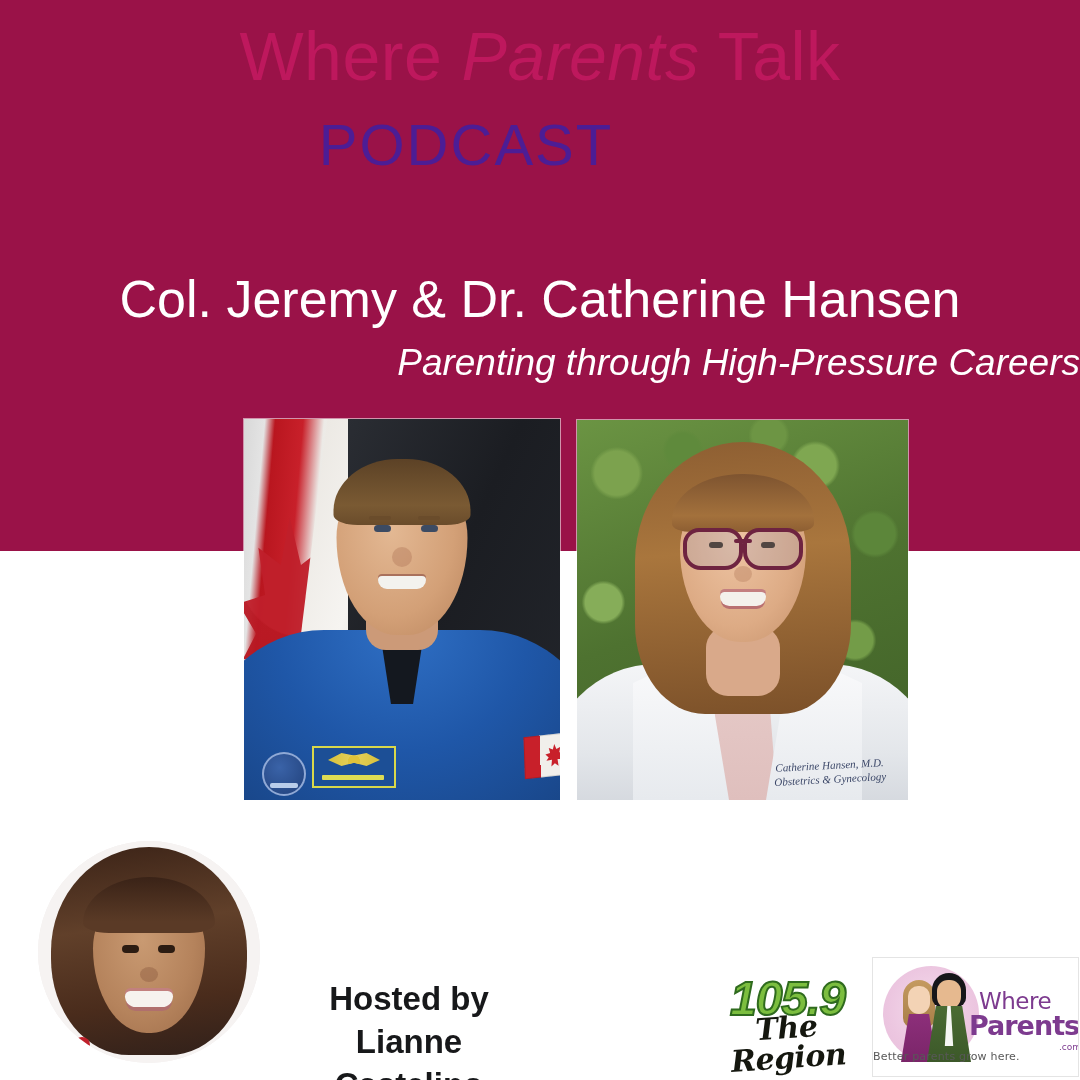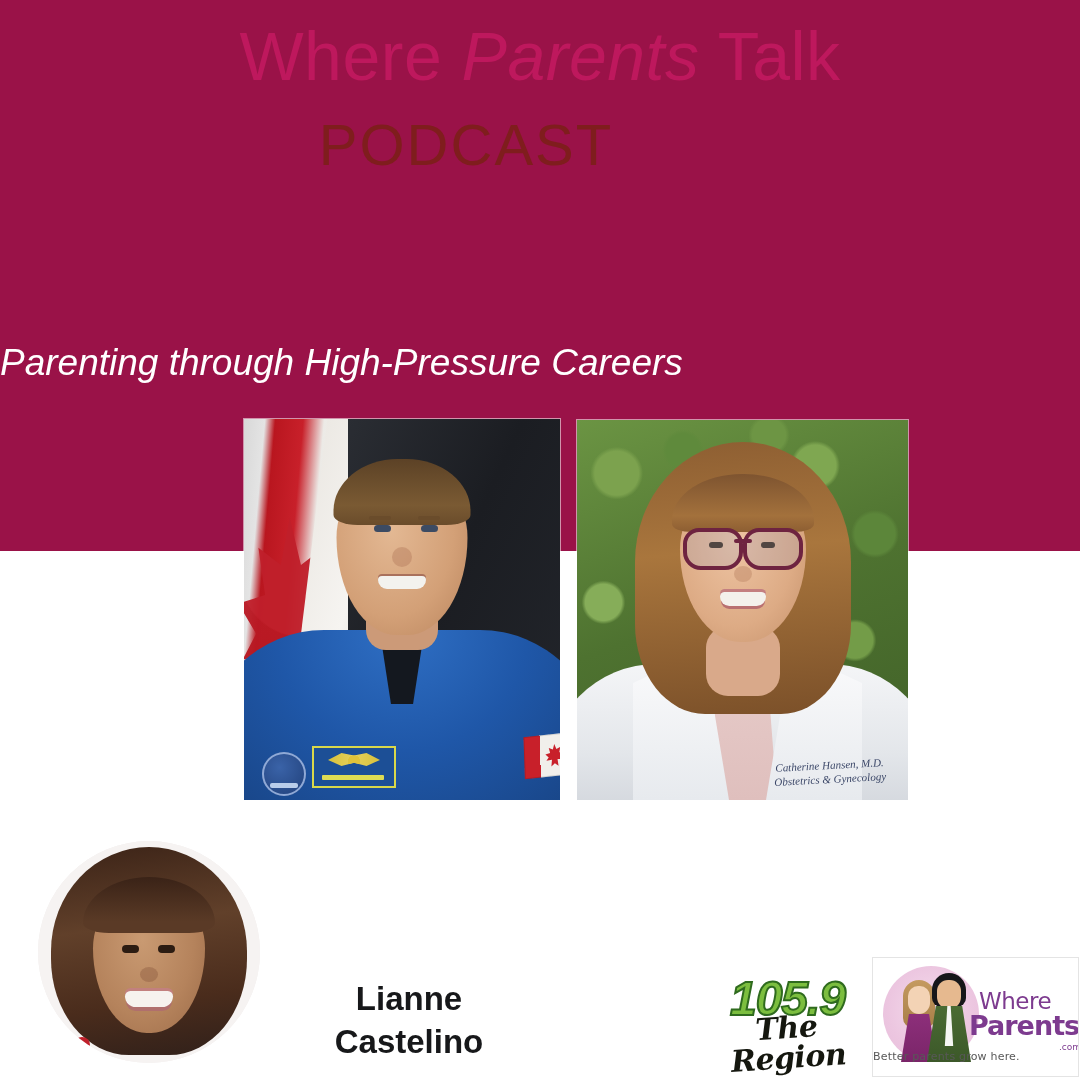--- a/index.html
+++ b/index.html
@@ -31,40 +31,40 @@
     font-weight: 400;
     letter-spacing: 0.5px;
     line-height: 1.0;
     white-space: nowrap;
   }
   .show-title .ital { font-style: italic; }
   .podcast-word {
     position: absolute; left: 0; top: 116px;
     width: 932px;
     text-align: center;
-    color: #7f1d1d;
+    color: #4c1d95;
     font-size: 58px;
     font-weight: 400;
     letter-spacing: 2px;
     line-height: 1.0;
   }
   .guest-names {
     position: absolute; left: 0; top: 272px;
     width: 1080px;
     text-align: center;
     color: #ffffff;
     font-size: 52px;
     font-weight: 400;
     line-height: 1.05;
     white-space: nowrap;
   }
   .episode-topic {
     position: absolute; left: 0; top: 344px;
     width: 1080px;
-    text-align: left;
+    text-align: right;
     color: #ffffff;
     font-size: 37px;
     font-style: italic;
     font-weight: 400;
     line-height: 1.05;
     white-space: nowrap;
   }
 
   
   .photo {
@@ -463,20 +463,21 @@
 <div id="poster">
 
   <div class="band"></div>
 
   <div class="show-title">
     <span>Where </span><span class="ital">Parents</span><span> Talk</span>
   </div>
 
   <div class="podcast-word">PODCAST</div>
 
+  <div class="guest-names">Col. Jeremy &amp; Dr. Catherine Hansen</div>
   <div class="episode-topic">Parenting through High-Pressure Careers</div>
 
   <div class="photo" id="photo-jeremy">
     <div class="jh-bg"></div>
     <div class="jh-flagleaf"></div>
     <div class="jh-flagwhite"></div>
     <div class="jh-dark"></div>
 
     <div class="jh-suit">
       <div class="patch-csa"></div>
@@ -526,20 +527,21 @@
     <div class="ha-face"></div>
     <div class="ha-bang"></div>
     <div class="ha-eye l"></div>
     <div class="ha-eye r"></div>
     <div class="ha-nose"></div>
     <div class="ha-mouth"></div>
     <div class="ha-accent"></div>
   </div>
 
   <div id="host-credit">
+    <div>Hosted by</div>
     <div>Lianne Castelino</div>
   </div>
 
   <div id="radio-logo">
     <div class="radio-freq">105.9</div>
     <div class="radio-name">The Region</div>
   </div>
 
   <div id="brand-logo">
     <div class="bl-halo"></div>

